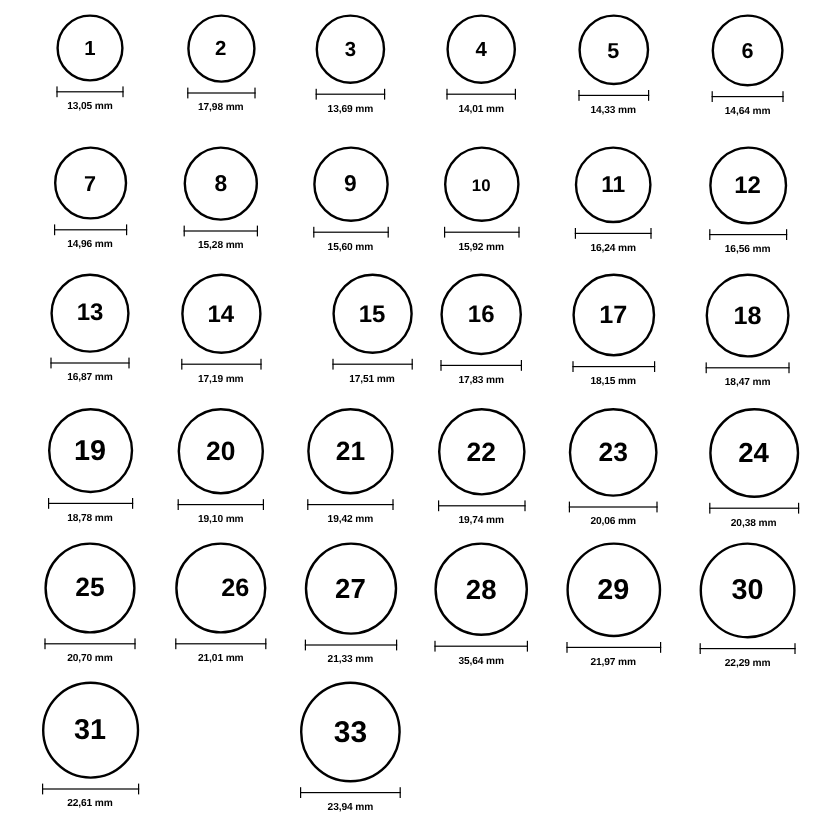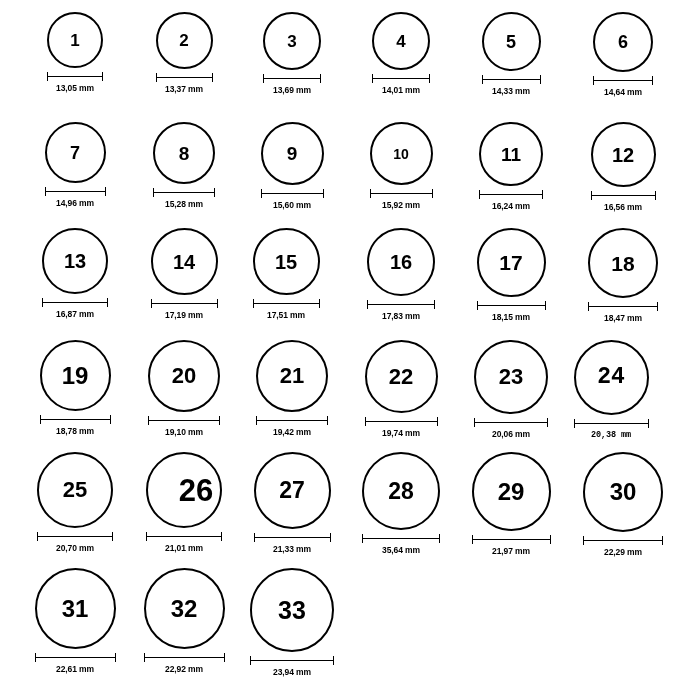--- a/index.html
+++ b/index.html
@@ -87,21 +87,21 @@
     </div>
     <div class="cell" style="left: 138px; top: 12px; width: 92px;">
       <div class="ring" style="width: 57px; height: 57px;">
         <span class="ring-number" style="font-size: 17px;">2</span>
       </div>
       <div class="measure" style="width: 57px;">
         <div class="bar"></div>
         <div class="tick left"></div>
         <div class="tick right"></div>
       </div>
-      <div class="size-label">13,37 mm</div>
+      <div class="size-label">17,98 mm</div>
     </div>
     <div class="cell" style="left: 246px; top: 12px; width: 92px;">
       <div class="ring" style="width: 58px; height: 58px;">
         <span class="ring-number" style="font-size: 17px;">3</span>
       </div>
       <div class="measure" style="width: 58px;">
         <div class="bar"></div>
         <div class="tick left"></div>
         <div class="tick right"></div>
       </div>
@@ -221,21 +221,21 @@
       <div class="ring" style="width: 67px; height: 67px;">
         <span class="ring-number" style="font-size: 20px;">14</span>
       </div>
       <div class="measure" style="width: 67px;">
         <div class="bar"></div>
         <div class="tick left"></div>
         <div class="tick right"></div>
       </div>
       <div class="size-label">17,19 mm</div>
     </div>
-    <div class="cell" style="left: 240px; top: 228px; width: 92px; align-items: center;">
+    <div class="cell" style="left: 264px; top: 228px; width: 92px; align-items: center;">
       <div class="ring" style="width: 67px; height: 67px;">
         <span class="ring-number" style="font-size: 20px;">15</span>
       </div>
       <div class="measure" style="width: 67px;">
         <div class="bar"></div>
         <div class="tick left"></div>
         <div class="tick right"></div>
       </div>
       <div class="size-label">17,51 mm</div>
     </div>
@@ -320,21 +320,21 @@
       <div class="ring" style="width: 74px; height: 74px;">
         <span class="ring-number" style="font-size: 22px;">23</span>
       </div>
       <div class="measure" style="width: 74px;">
         <div class="bar"></div>
         <div class="tick left"></div>
         <div class="tick right"></div>
       </div>
       <div class="size-label">20,06 mm</div>
     </div>
-    <div class="cell" style="left: 565px; top: 340px; width: 92px; font-family: Liberation Mono, monospace;">
+    <div class="cell" style="left: 582px; top: 340px; width: 92px;">
       <div class="ring" style="width: 75px; height: 75px;">
         <span class="ring-number" style="font-size: 23px;">24</span>
       </div>
       <div class="measure" style="width: 75px;">
         <div class="bar"></div>
         <div class="tick left"></div>
         <div class="tick right"></div>
       </div>
       <div class="size-label">20,38 mm</div>
     </div>
@@ -344,21 +344,21 @@
       </div>
       <div class="measure" style="width: 76px;">
         <div class="bar"></div>
         <div class="tick left"></div>
         <div class="tick right"></div>
       </div>
       <div class="size-label">20,70 mm</div>
     </div>
     <div class="cell" style="left: 138px; top: 452px; width: 92px;">
       <div class="ring" style="width: 76px; height: 76px;">
-        <span class="ring-number" style="font-size: 31px; margin-left: 24px;">26</span>
+        <span class="ring-number" style="font-size: 21px; margin-left: 24px;">26</span>
       </div>
       <div class="measure" style="width: 76px;">
         <div class="bar"></div>
         <div class="tick left"></div>
         <div class="tick right"></div>
       </div>
       <div class="size-label">21,01 mm</div>
     </div>
     <div class="cell" style="left: 246px; top: 452px; width: 92px;">
       <div class="ring" style="width: 77px; height: 77px;">
@@ -408,31 +408,20 @@
       <div class="ring" style="width: 81px; height: 81px;">
         <span class="ring-number" style="font-size: 24px;">31</span>
       </div>
       <div class="measure" style="width: 81px;">
         <div class="bar"></div>
         <div class="tick left"></div>
         <div class="tick right"></div>
       </div>
       <div class="size-label">22,61 mm</div>
     </div>
-    <div class="cell" style="left: 138px; top: 568px; width: 92px;">
-      <div class="ring" style="width: 81px; height: 81px;">
-        <span class="ring-number" style="font-size: 24px;">32</span>
-      </div>
-      <div class="measure" style="width: 81px;">
-        <div class="bar"></div>
-        <div class="tick left"></div>
-        <div class="tick right"></div>
-      </div>
-      <div class="size-label">22,92 mm</div>
-    </div>
     <div class="cell" style="left: 246px; top: 568px; width: 92px;">
       <div class="ring" style="width: 84px; height: 84px;">
         <span class="ring-number" style="font-size: 25px;">33</span>
       </div>
       <div class="measure" style="width: 84px;">
         <div class="bar"></div>
         <div class="tick left"></div>
         <div class="tick right"></div>
       </div>
       <div class="size-label">23,94 mm</div>

